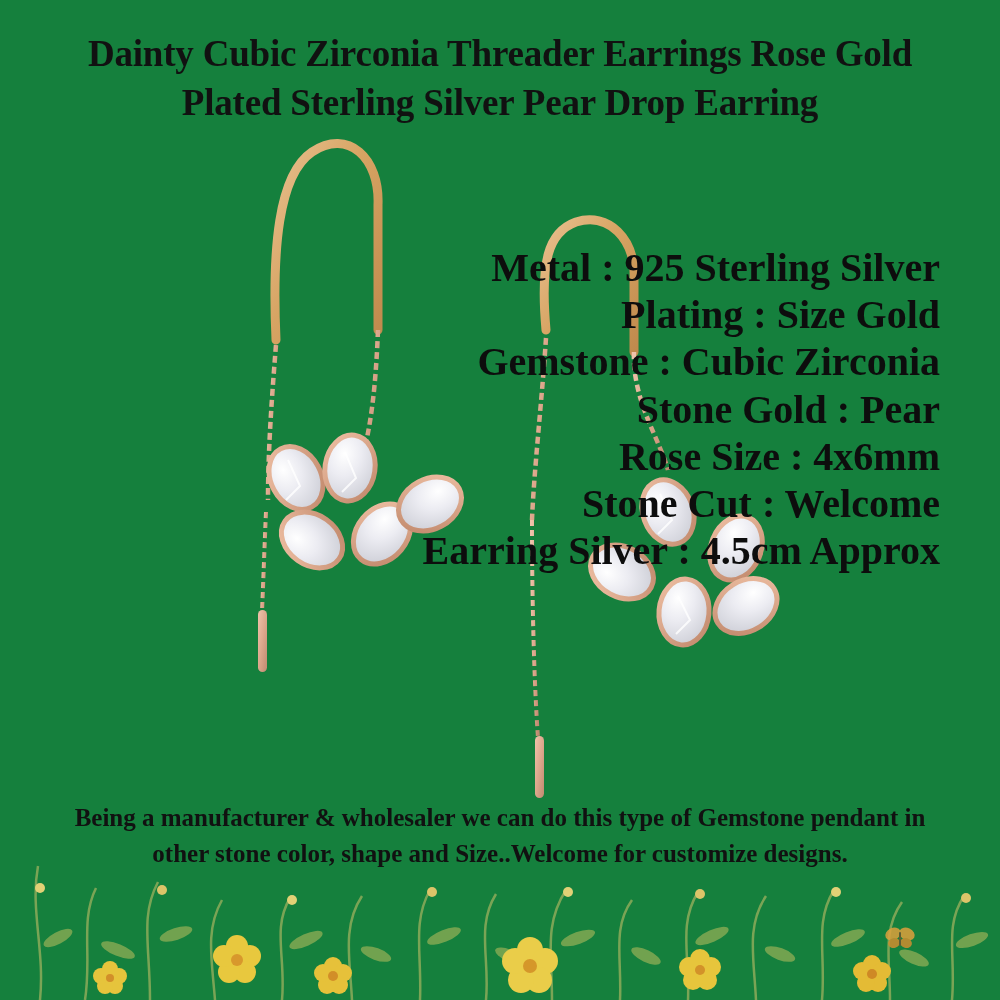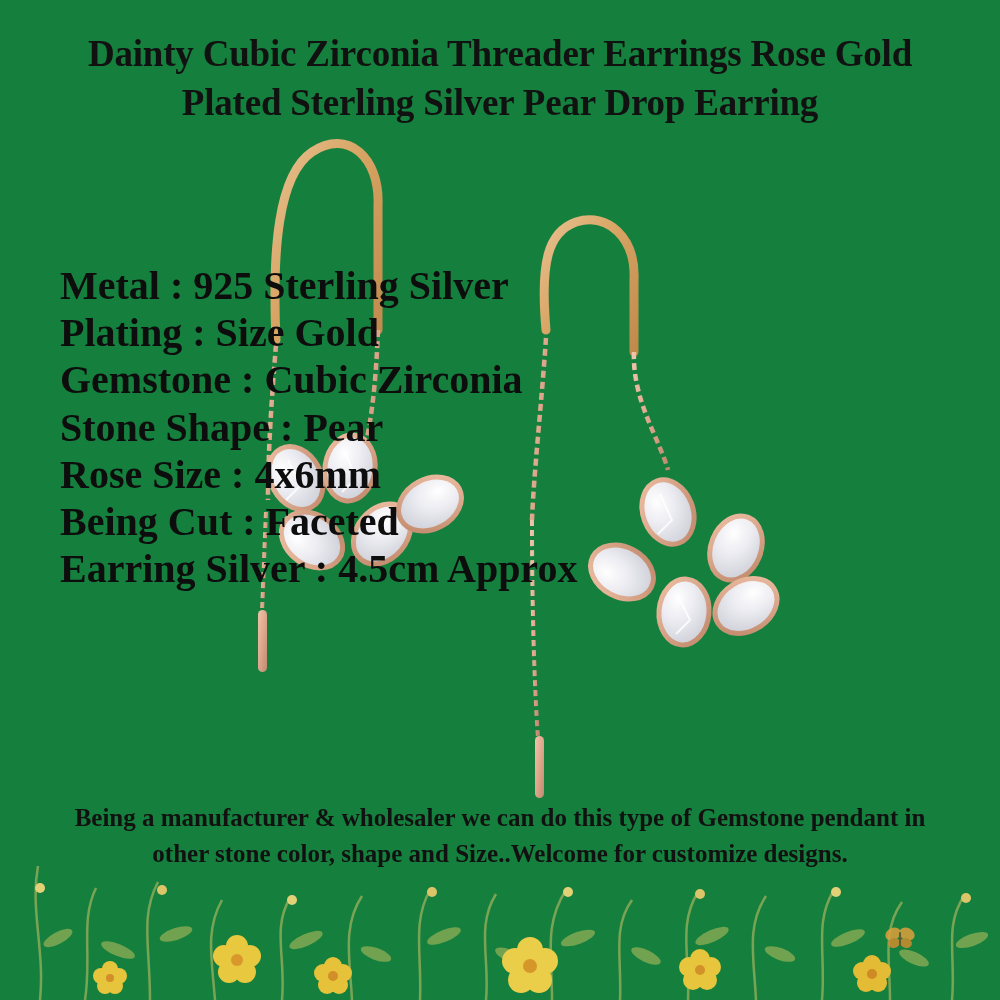--- a/index.html
+++ b/index.html
@@ -49,24 +49,24 @@
     text-align: center;
     font-size: 37px;
     font-weight: bold;
     line-height: 1.32;
     color: #111111;
     letter-spacing: -0.2px;
   }
 
   .specs {
     position: absolute;
-    top: 262px;
+    top: 244px;
     left: 60px;
     width: 880px;
-    text-align: left;
+    text-align: right;
   }
   .spec-line {
     font-size: 40px;
     font-weight: bold;
     color: #0d0d0d;
     line-height: 1.18;
     white-space: nowrap;
   }
 
   .footer {
@@ -280,21 +280,21 @@
       </g>
     </g>
   </svg>
 
   <div class="title">Dainty Cubic Zirconia Threader Earrings Rose Gold Plated Sterling Silver Pear Drop Earring</div>
 
   <div class="specs">
     <div class="spec-line">Metal : 925 Sterling Silver</div>
     <div class="spec-line">Plating : Size Gold</div>
     <div class="spec-line">Gemstone : Cubic Zirconia</div>
-    <div class="spec-line">Stone Shape : Pear</div>
+    <div class="spec-line">Stone Gold : Pear</div>
     <div class="spec-line">Rose Size : 4x6mm</div>
-    <div class="spec-line">Being Cut : Faceted</div>
+    <div class="spec-line">Stone Cut : Welcome</div>
     <div class="spec-line">Earring Silver : 4.5cm Approx</div>
   </div>
 
   <div class="footer">Being a manufacturer &amp; wholesaler we can do this type of Gemstone pendant in other stone color, shape and Size..Welcome for customize designs.</div>
 
 </div>
 
 </body></html>

